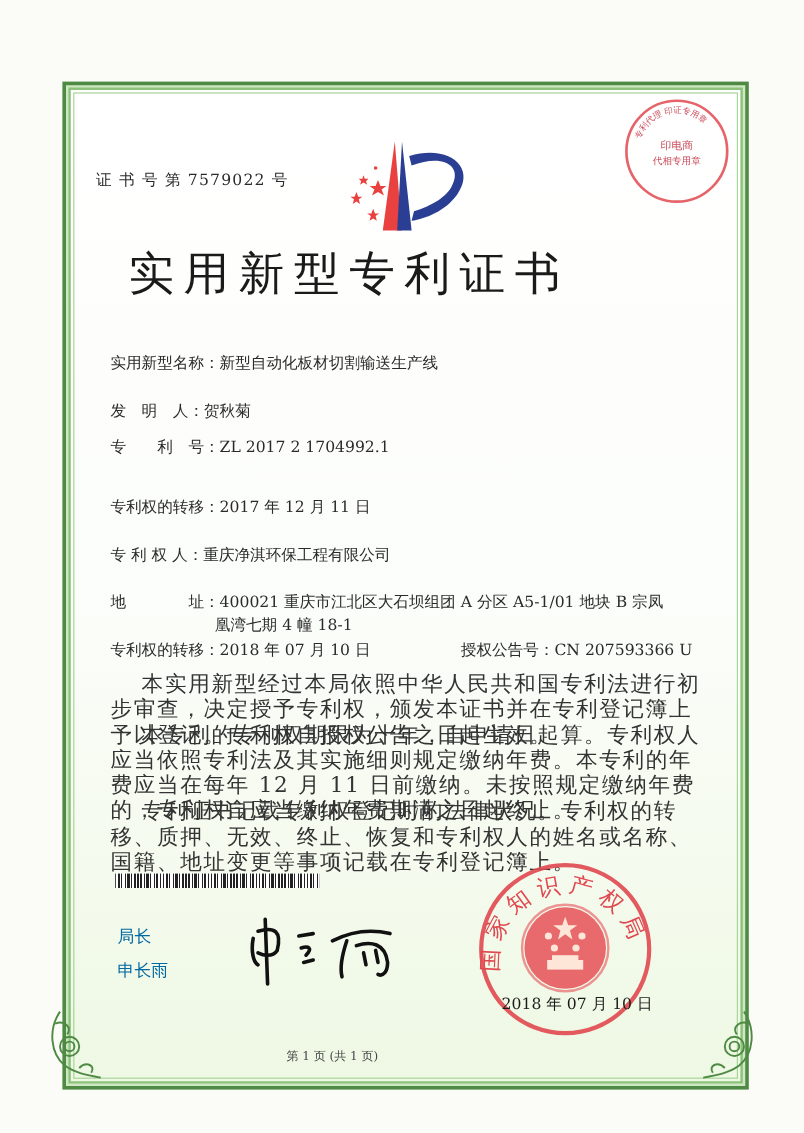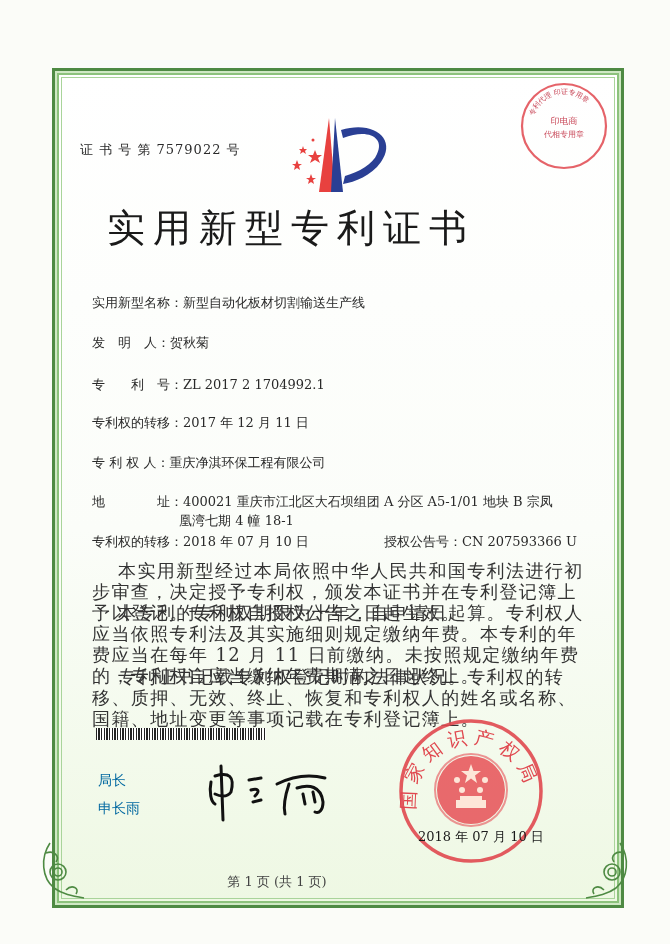--- a/index.html
+++ b/index.html
@@ -38,21 +38,21 @@
     text-indent:26px; letter-spacing:1.4px; color:#333;
   }
   .barcode {
     position:absolute; left:96px; top:728px; width:170px; height:12px;
     background: repeating-linear-gradient(90deg,#222 0 1px,#fff 1px 2px,#222 2px 3px,#222 3px 4px,#fff 4px 5px,#222 5px 6px,#fff 6px 8px);
   }
   .director { position:absolute; left:98px; font-size:14px; font-family:"DejaVu Sans",sans-serif; color:#0369a1; }
   .signature { position:absolute; left:205px; top:762px; width:140px; height:60px; }
   .seal-bottom { position:absolute; left:398px; top:718px; width:146px; height:146px; }
   .seal-date { position:absolute; left:418px; top:828px; font-size:13px; color:#1a1a1a; }
-  .page-num { position:absolute; left:0; width:554px; top:873px; text-align:center; font-size:13px; color:#444; }
+  .page-num { position:absolute; left:0; width:554px; top:873px; text-align:center; font-size:10px; color:#444; }
   .corner { position:absolute; width:60px; height:70px; }
 </style>
 </head>
 <body>
 
 <div class="frame">
   <div class="inner-line"></div>
 </div>
 
 <svg class="corner" style="left:36px;top:838px" viewBox="0 0 60 70">
@@ -98,21 +98,21 @@
 </svg>
 
 <div class="title">实用新型专利证书</div>
 
 <div class="field" style="top:294px">
   <span class="lbl">实用新型名称：</span><span>新型自动化板材切割输送生产线</span>
 </div>
 <div class="field" style="top:334px">
   <span class="lbl">发　明　人：</span><span>贺秋菊</span>
 </div>
-<div class="field" style="top:376px">
+<div class="field" style="top:364px">
   <span class="lbl">专　　利　号：</span><span>ZL 2017 2 1704992.1</span>
 </div>
 <div class="field" style="top:414px">
   <span class="lbl">专利权的转移：</span><span>2017 年 12 月 11 日</span>
 </div>
 <div class="field" style="top:454px">
   <span class="lbl">专 利 权 人：</span><span>重庆净淇环保工程有限公司</span>
 </div>
 <div class="field" style="top:493px">
   <span class="lbl">地　　　　址：</span><span>400021 重庆市江北区大石坝组团 A 分区 A5-1/01 地块 B 宗凤</span>

